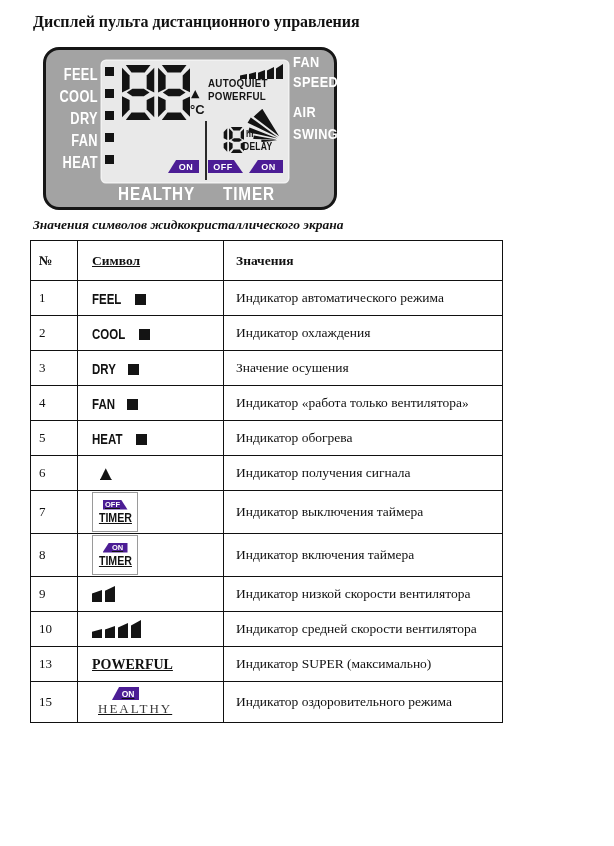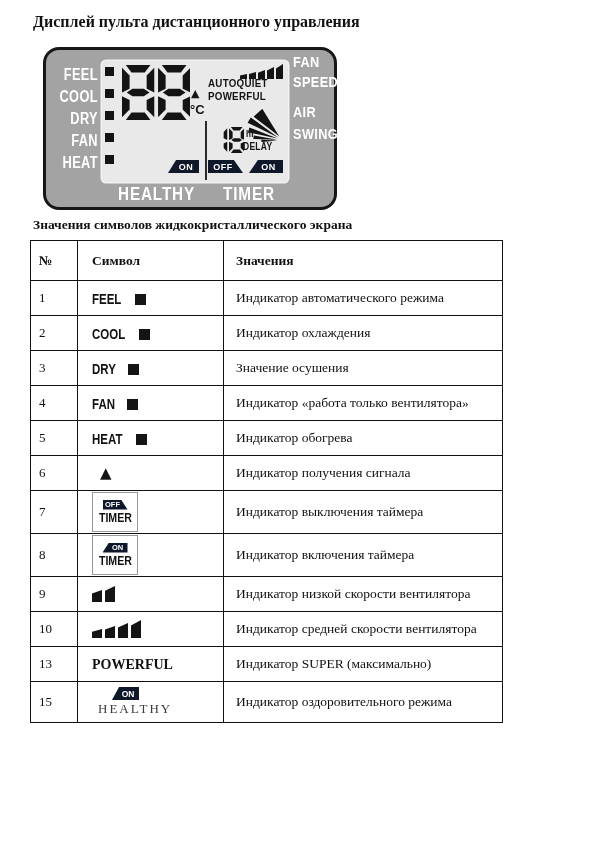--- a/index.html
+++ b/index.html
@@ -2,21 +2,21 @@
 <html><head>
 <meta charset="utf-8">
 <style>
   html,body{margin:0;padding:0;}
   body{
     width:614px;height:846px;position:relative;background:#fff;
     font-family:"Liberation Serif", serif;color:#111;overflow:hidden;
   }
   
   .page-title{position:absolute;left:33px;top:13px;font-size:16px;font-weight:bold;}
-  .page-subtitle{position:absolute;left:33px;top:217px;font-size:13.5px;font-weight:bold;}
+  .page-subtitle{position:absolute;left:33px;top:217px;font-size:13.5px;font-weight:bold;font-style:italic;}
 
   
   .display{
     position:absolute;left:43px;top:47px;width:294px;height:163px;
     background:#a3a3a3;border:3px solid #161616;border-radius:16px;box-sizing:border-box;
   }
   .disp-label{position:absolute;color:#fff;font-family:"Liberation Sans",sans-serif;font-weight:bold;white-space:nowrap;}
   .mode-col{position:absolute;left:2px;top:14px;width:50px;}
   .mode-col .disp-label{position:static;display:block;height:22px;line-height:22px;text-align:right;
      font-size:16px;transform:scaleX(0.8);transform-origin:right center;letter-spacing:0.5px;}
@@ -34,21 +34,21 @@
   .w-powerful{left:106px;top:29px;}
   .bars{display:flex;align-items:flex-end;}
   .bars .bar{background:#141414;clip-path:polygon(0 30%,100% 0,100% 100%,0 100%);}
   .lcd-bars{position:absolute;left:138px;top:3px;}
   .lcd-divider{position:absolute;left:103px;top:60px;width:2px;height:59px;background:#2a2a2a;}
   .lcd-swing{position:absolute;left:139px;top:48px;}
   .seg-delay{position:absolute;left:110px;top:66px;}
   .w-hr{left:144px;top:67px;font-size:9.5px;}
   .w-delay{left:141px;top:80px;font-size:10px;}
   .badge{
-    background:#0f172a;color:#fff;font-family:"Liberation Sans",sans-serif;font-weight:bold;
+    background:#4c1d95;color:#fff;font-family:"Liberation Sans",sans-serif;font-weight:bold;
     display:flex;align-items:center;justify-content:center;box-sizing:border-box;
   }
   .badge-on{clip-path:polygon(26% 0,100% 0,100% 100%,0 100%);padding-left:5px;}
   .badge-off{clip-path:polygon(0 0,74% 0,100% 100%,0 100%);padding-right:5px;}
   .lcd .badge{position:absolute;top:99px;height:13px;font-size:9px;letter-spacing:0.5px;}
   .b-healthy-on{left:66px;width:31px;}
   .b-timer-off{left:106px;width:35px;}
   .b-timer-on{left:147px;width:34px;}
   .bottom-label{font-size:18px;transform:scaleX(0.85);transform-origin:left center;letter-spacing:1px;}
   .l-healthy{left:72px;top:134px;}
@@ -62,21 +62,21 @@
   
   table.sym-table{
     position:absolute;left:30px;top:240px;width:472px;border-collapse:collapse;table-layout:fixed;
   }
   .sym-table th,.sym-table td{border:1.5px solid #111;vertical-align:middle;}
   .sym-table col.c1{width:47px;} .sym-table col.c2{width:146px;} .sym-table col.c3{width:279px;}
   .sym-table thead th{height:37px;text-align:left;font-size:13.5px;font-weight:bold;}
   .sym-table tbody tr{height:35px;}
   .sym-table tbody tr.tall{height:41px;}
   .th-num,.td-num{padding-left:8px;}
-  .th-sym,.td-sym{padding-left:14px;}
+  .th-sym,.td-sym{padding-left:14px;text-decoration:underline;}
   .th-mean,.td-mean{padding-left:12px;}
   .td-num{font-size:13px;}
   .td-mean{font-size:13.5px;}
   .mode-text{display:inline-block;font-family:"Liberation Sans",sans-serif;font-weight:bold;font-size:14px;
      transform:scaleX(0.82);transform-origin:left center;vertical-align:middle;}
   .mode-square{display:inline-block;width:11px;height:11px;background:#141414;margin-left:7px;vertical-align:middle;}
   .tri-glyph{font-size:15px;font-family:"DejaVu Sans",sans-serif;color:#141414;padding-left:8px;}
   .word-text{font-weight:bold;font-size:14px;}
   .timer-box{width:44px;height:38px;border:1px solid #9a9a9a;display:flex;flex-direction:column;
      align-items:center;justify-content:center;background:#fff;}

